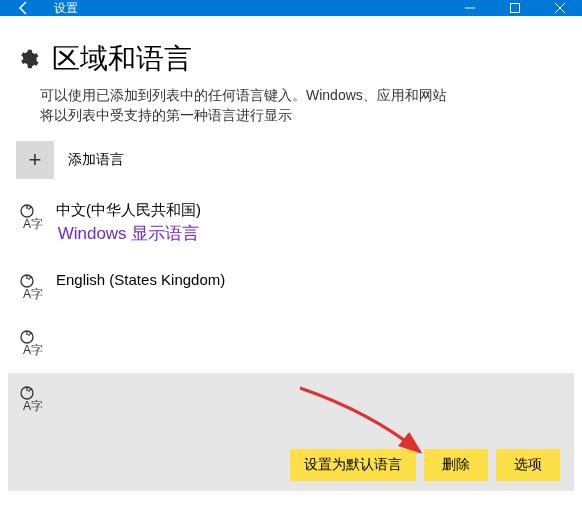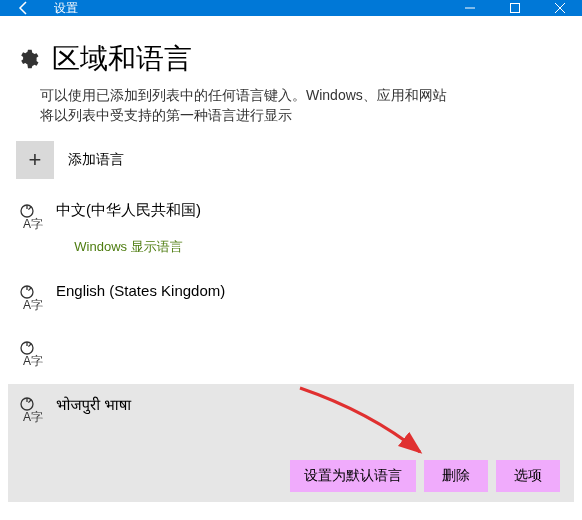--- a/index.html
+++ b/index.html
@@ -16,23 +16,23 @@
     .add-row { display: flex; align-items: center; padding: 10px 16px 12px 16px; margin-top: 6px; }
     .plus-box { width: 38px; height: 38px; background: #d9d9d9; display: flex; align-items: center; justify-content: center; font-size: 22px; color: #333; margin-right: 14px; }
     .add-label { font-size: 14px; }
     .lang-list { padding: 0 8px; }
     .lang-item { display: flex; align-items: flex-start; padding: 10px 8px; margin-bottom: 6px; }
     .lang-item.selected { background: #e6e6e6; flex-direction: column; padding: 10px 8px 10px 8px; }
     .lang-item.selected .lang-row { display: flex; align-items: flex-start; width: 100%; }
     .lang-icon { width: 30px; height: 30px; margin-right: 10px; display: flex; align-items: center; justify-content: center; flex-shrink: 0; }
     .lang-text { display: flex; flex-direction: column; text-align: center; }
     .lang-name { font-size: 15px; color: #000; }
-    .lang-sub { font-size: 13px; color: #4d7c0f; margin-top: 18px; }
+    .lang-sub { font-size: 17px; color: #6d28d9; margin-top: 2px; }
     .btn-row { display: flex; gap: 8px; justify-content: flex-end; width: 100%; margin-top: 36px; padding-right: 6px; }
-    .action-btn { background: #f0abfc; border: none; padding: 7px 18px; font-size: 14px; font-family: inherit; cursor: pointer; }
+    .action-btn { background: #fde047; border: none; padding: 7px 18px; font-size: 14px; font-family: inherit; cursor: pointer; }
     .action-btn.wide { padding: 7px 14px; }
     .arrow-annotation { position: absolute; left: 290px; top: 382px; pointer-events: none; }
   </style>
 </head>
 <body>
 
 <div class="titlebar">
   <div class="back-btn">
     <svg width="16" height="16" viewBox="0 0 16 16">
         <path d="M10 2 L4 8 L10 14" stroke="#fff" stroke-width="1.5" fill="none"></path>
@@ -122,23 +122,20 @@
   <div class="lang-item selected">
     <div class="lang-row">
       <span class="lang-icon">
         <svg width="28" height="28" viewBox="0 0 28 28">
             <circle cx="10" cy="9" r="6" stroke="#333" stroke-width="1.3" fill="none"></circle>
             <line x1="10" y1="3" x2="10" y2="7" stroke="#333" stroke-width="1.3"></line>
             <line x1="14.2" y1="4.8" x2="11.4" y2="7.6" stroke="#333" stroke-width="1.3"></line>
             <text x="6" y="26" font-size="12" fill="#333">A字</text>
           </svg>
       </span>
-      <div class="lang-text">
-        <div class="lang-name">भोजपुरी भाषा</div>
-      </div>
     </div>
     <div class="btn-row">
       <button class="action-btn wide">设置为默认语言</button>
       <button class="action-btn">删除</button>
       <button class="action-btn">选项</button>
     </div>
   </div>
 
 </div>
 

